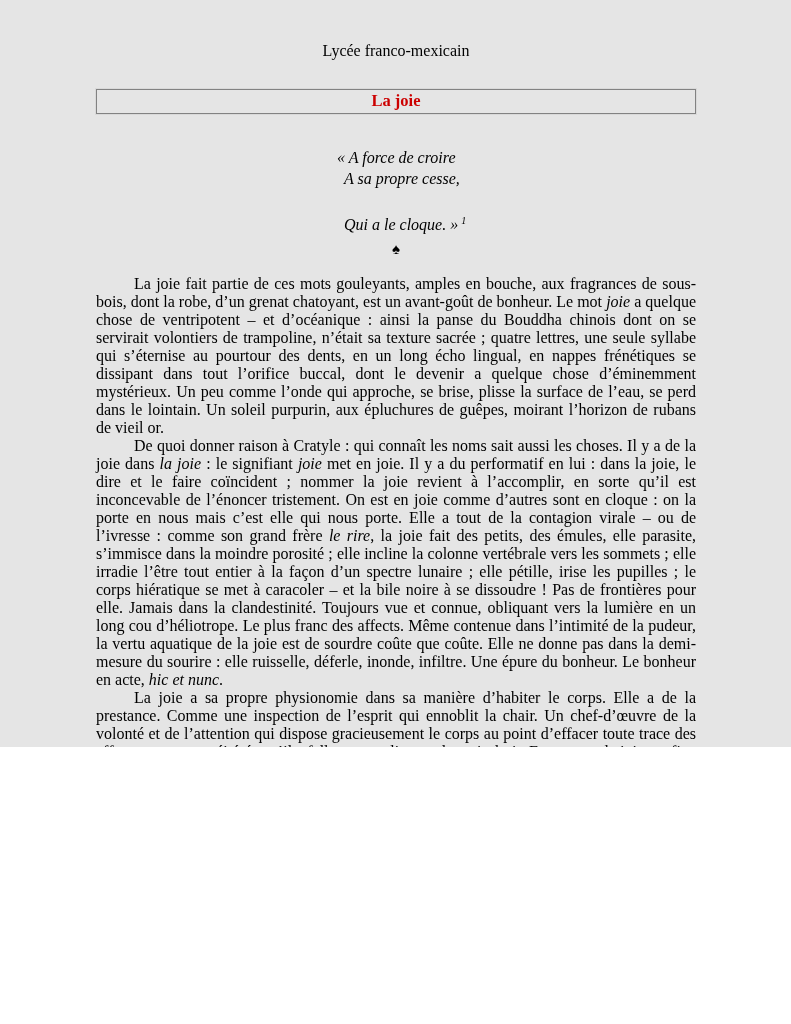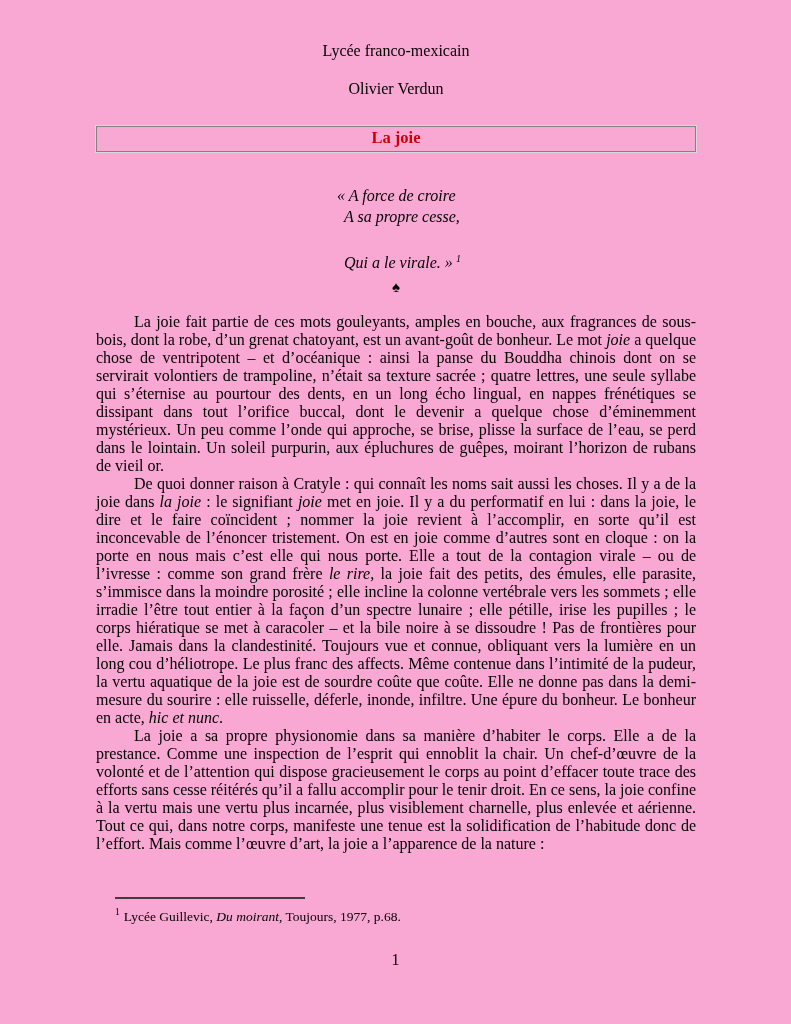--- a/index.html
+++ b/index.html
@@ -1,19 +1,19 @@
 <!DOCTYPE html>
 <html lang="fr"><head>
 <meta charset="utf-8">
 <style>
   html,body{margin:0;padding:0;background:#ffffff;}
   .page{
     position:relative;
-    width:791px;height:1024px;
-    background:#f9a8d4;
+    width:791px;height:747px;
+    background:#e5e5e5;
     font-family:"Liberation Serif","DejaVu Serif",serif;
     font-size:16px;color:#000;
     overflow:hidden;
   }
   .content{position:absolute;left:96px;top:0;width:600px;}
   .hdr{text-align:center;line-height:18.5px;}
   .hdr.inst{margin-top:42px;}
   .hdr.author{margin-top:19px;}
   .title-box{
     margin-top:28px;
@@ -38,31 +38,30 @@
   .fn-marker{font-size:9.5px;margin-right:4px;vertical-align:super;}
   .page-number{position:absolute;top:951px;left:0;width:100%;text-align:center;font-size:16px;}
 </style>
 </head>
 <body>
 
 <div class="page">
   <div class="content">
 
     <div class="hdr inst">Lycée franco-mexicain</div>
-    <div class="hdr author">Olivier Verdun</div>
 
     <div class="title-box">
       <span class="title-text" style="color: rgb(204, 0, 0);">La joie</span>
     </div>
 
     <div class="epigraph">
       <div class="ep-line">« A force de croire</div>
       <div class="ep-line cont">A sa propre cesse,</div>
       <div class="ep-line blank"></div>
-      <div class="ep-line cont"><span>Qui a le virale. »</span><sup class="fn-ref">1</sup></div>
+      <div class="ep-line cont"><span>Qui a le cloque. »</span><sup class="fn-ref">1</sup></div>
     </div>
 
     <div class="ornament">♠</div>
 
     <div class="body-text">
       <p><span>La joie fait partie de ces mots gouleyants, amples en bouche, aux fragrances de sous-bois, dont la robe, d’un grenat chatoyant, est un avant-goût de bonheur. Le mot </span><i>joie</i><span> a quelque chose de ventripotent – et d’océanique : ainsi la panse du Bouddha chinois dont on se servirait volontiers de trampoline, n’était sa texture sacrée ; quatre lettres, une seule syllabe qui s’éternise au pourtour des dents, en un long écho lingual, en nappes frénétiques se dissipant dans tout l’orifice buccal, dont le devenir a quelque chose d’éminemment mystérieux. Un peu comme l’onde qui approche, se brise, plisse la surface de l’eau, se perd dans le lointain. Un soleil purpurin, aux épluchures de guêpes, moirant l’horizon de rubans de vieil or.</span></p>
       <p><span>De quoi donner raison à Cratyle : qui connaît les noms sait aussi les choses. Il y a de la joie dans </span><i>la joie</i><span> : le signifiant </span><i>joie</i><span> met en joie. Il y a du performatif en lui : dans la joie, le dire et le faire coïncident ; nommer la joie revient à l’accomplir, en sorte qu’il est inconcevable de l’énoncer tristement. On est en joie comme d’autres sont en cloque : on la porte en nous mais c’est elle qui nous porte. Elle a tout de la contagion virale – ou de l’ivresse : comme son grand frère </span><i>le rire</i><span>, la joie fait des petits, des émules, elle parasite, s’immisce dans la moindre porosité ; elle incline la colonne vertébrale vers les sommets ; elle irradie l’être tout entier à la façon d’un spectre lunaire ; elle pétille, irise les pupilles ; le corps hiératique se met à caracoler – et la bile noire à se dissoudre ! Pas de frontières pour elle. Jamais dans la clandestinité. Toujours vue et connue, obliquant vers la lumière en un long cou d’héliotrope. Le plus franc des affects. Même contenue dans l’intimité de la pudeur, la vertu aquatique de la joie est de sourdre coûte que coûte. Elle ne donne pas dans la demi-mesure du sourire : elle ruisselle, déferle, inonde, infiltre. Une épure du bonheur. Le bonheur en acte, </span><i>hic et nunc</i><span>.</span></p>
       <p><span>La joie a sa propre physionomie dans sa manière d’habiter le corps. Elle a de la prestance. Comme une inspection de l’esprit qui ennoblit la chair. Un chef-d’œuvre de la volonté et de l’attention qui dispose gracieusement le corps au point d’effacer toute trace des efforts sans cesse réitérés qu’il a fallu accomplir pour le tenir droit. En ce sens, la joie confine à la vertu mais une vertu plus incarnée, plus visiblement charnelle, plus enlevée et aérienne. Tout ce qui, dans notre corps, manifeste une tenue est la solidification de l’habitude donc de l’effort. Mais comme l’œuvre d’art, la joie a l’apparence de la nature :</span></p>
     </div>
 

